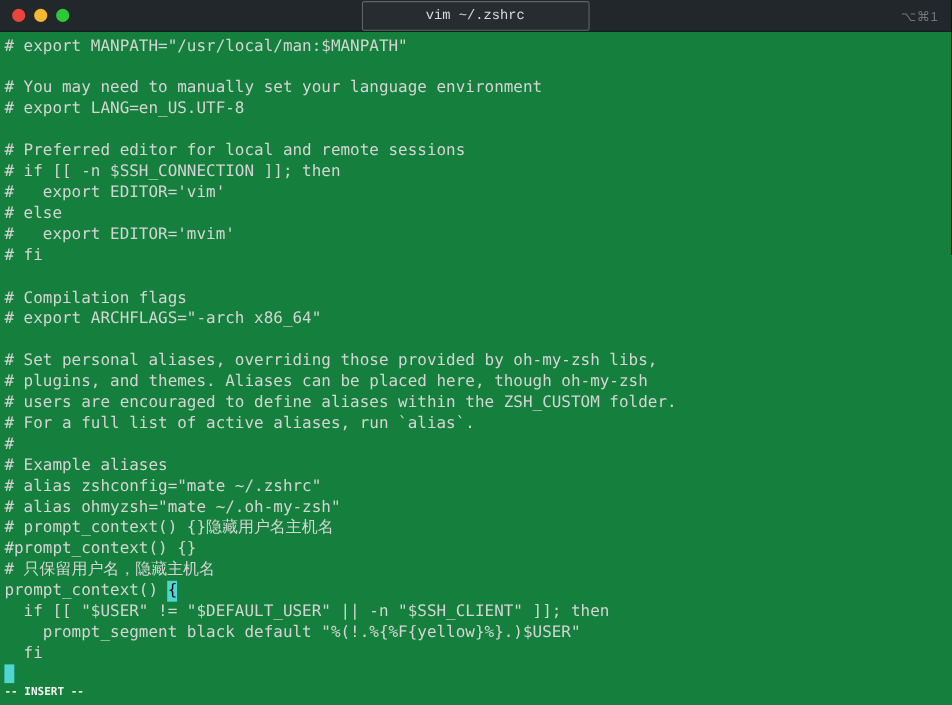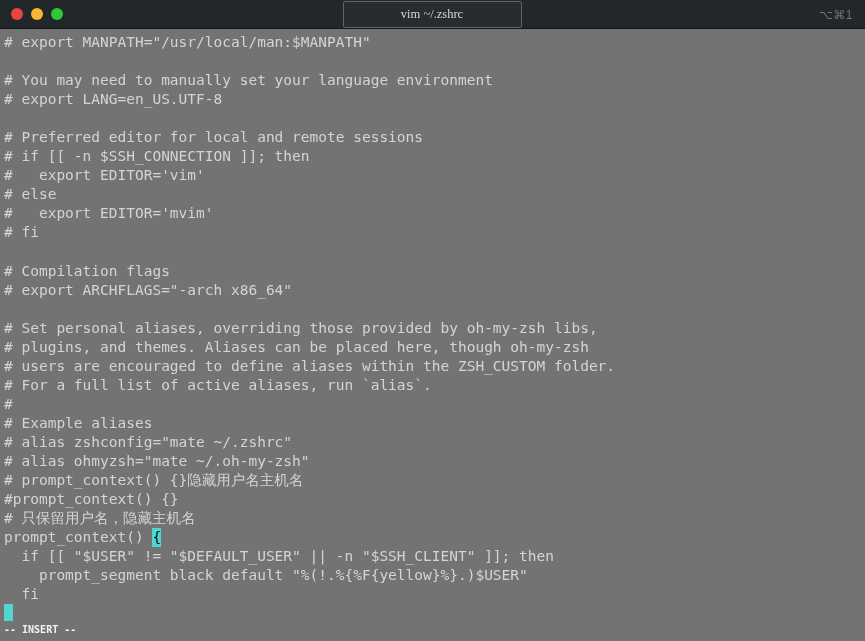--- a/index.html
+++ b/index.html
@@ -53,21 +53,21 @@
     display: flex;
     align-items: center;
     justify-content: center;
     pointer-events: none;
   }
   #window-tab {
     pointer-events: auto;
     border: 1px solid #5d6568;
     background: #262c2f;
     color: #d6dadb;
-    font-family: Liberation Serif, serif;
+    font-family: Liberation Mono, monospace;
     font-size: 12.5px;
     line-height: 1;
     padding: 6px 58px 7px 57px;
     border-radius: 2px;
     white-space: nowrap;
   }
   #shortcut-hint {
     position: absolute;
     right: 12px;
     top: 0;
@@ -77,21 +77,21 @@
     color: #6f7679;
     font-family: "Liberation Sans", sans-serif;
     font-size: 12px;
     letter-spacing: 0.5px;
   }
 
   
   #terminal {
     position: relative;
     height: 612px;
-    background: #737373;
+    background: #15803d;
     padding: 4px 0 0 4px;
     box-sizing: border-box;
     overflow: hidden;
   }
   #buffer {
     font-family: "DejaVu Sans Mono", "Liberation Mono", monospace;
     font-size: 14.5px;
     line-height: 19.05px;
     color: #d4d4d4;
     white-space: pre;

